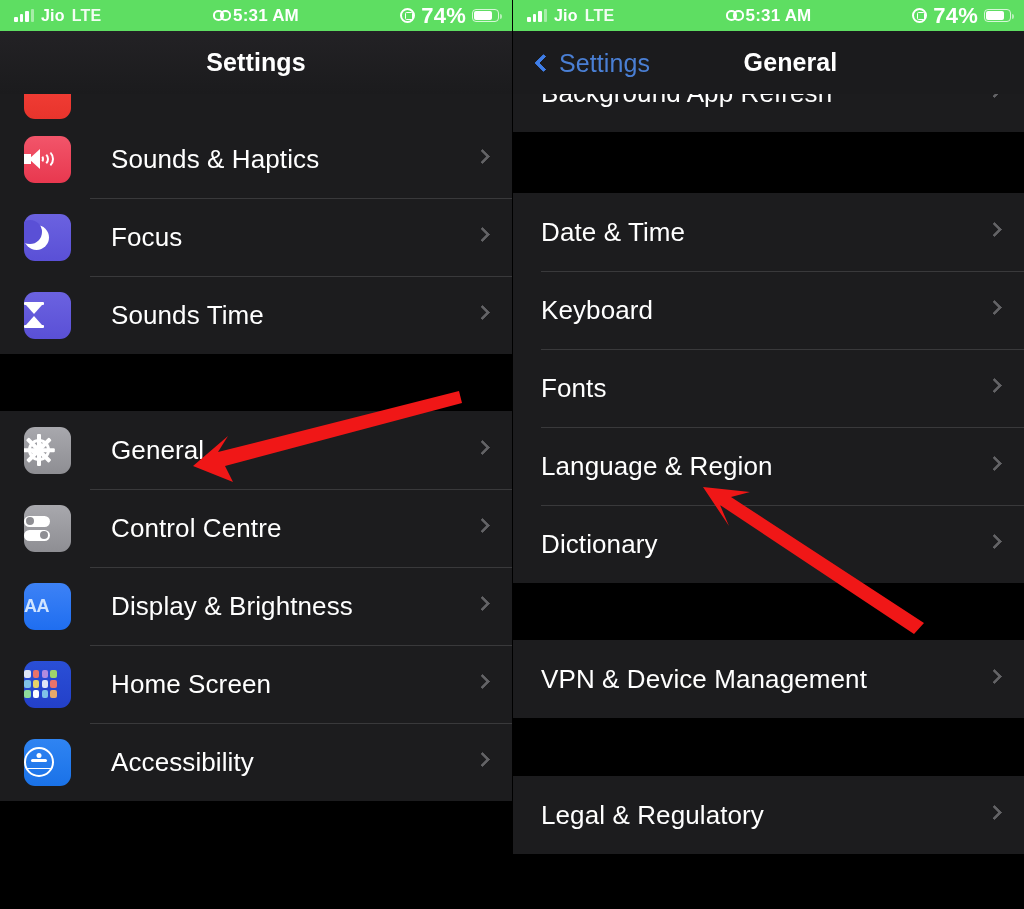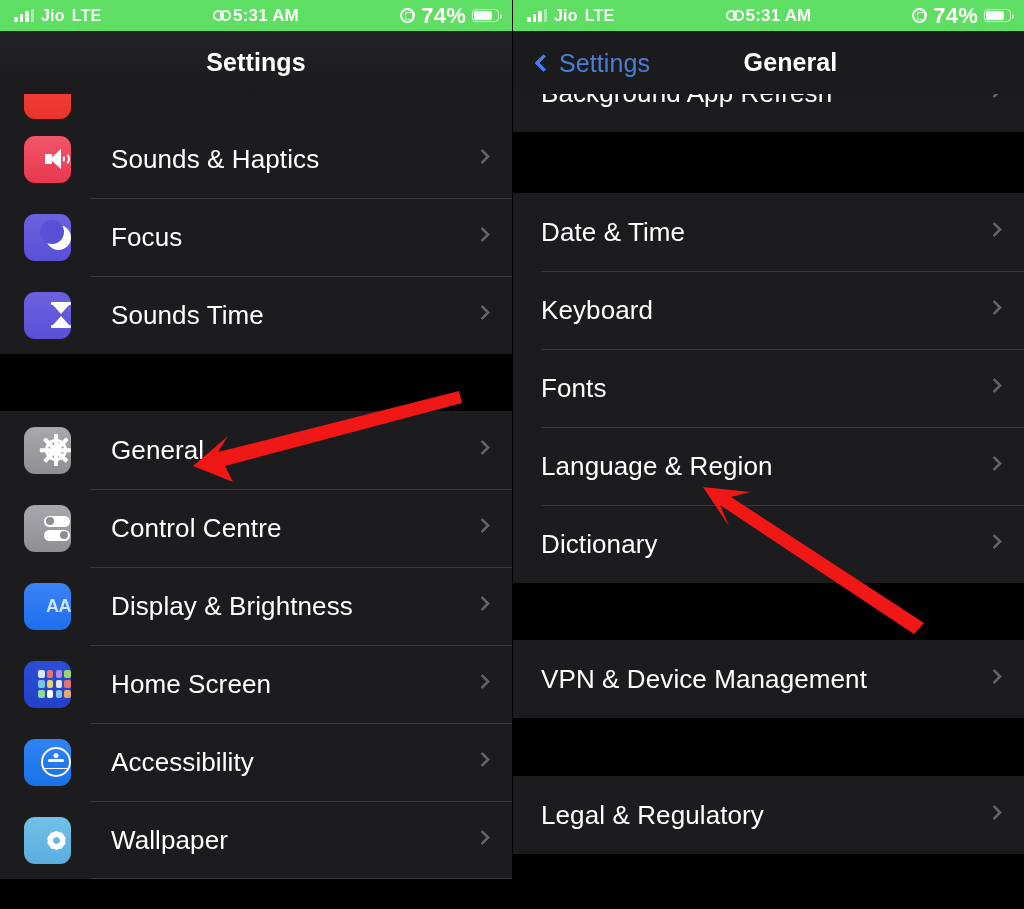--- a/index.html
+++ b/index.html
@@ -83,21 +83,21 @@
     content:""; position:absolute; left:90px; right:0; top:0; height:1px;
     background:#39393b;
   }
   .right .row + .row:before{ left:28px; }
   .row.sep-last:after{
     content:""; position:absolute; left:90px; right:0; bottom:0; height:1px; background:#39393b;
   }
 
   .ico{
     width:47px; height:47px; border-radius:11px; flex:0 0 47px;
-    position:relative; display:flex; align-items:center; justify-content:flex-end;
+    position:relative; display:flex; align-items:center; justify-content:flex-start;
     overflow:hidden;
   }
   .label{
     margin-left:40px; color:#fff; font-size:26px; letter-spacing:.1px; white-space:nowrap;
   }
   .right .label{ margin-left:0; }
   .chev{
     position:absolute; right:24px; top:50%; margin-top:-8px;
     width:11px; height:11px; border-right:3.2px solid #636366; border-top:3.2px solid #636366;
     transform:rotate(45deg); border-radius:1px;
@@ -301,33 +301,20 @@
           <div class="label">Home Screen</div>
           <span class="chev"></span>
         </div>
         <div class="row">
           <div class="ico ic-access">
               <span class="acc"></span>
             </div>
           <div class="label">Accessibility</div>
           <span class="chev"></span>
         </div>
-        <div class="row sep-last">
-          <div class="ico ic-wall">
-            <span class="flower">
-              <i style="transform:rotate(0deg)"></i>
-                <i style="transform:rotate(36deg)"></i>
-                <i style="transform:rotate(72deg)"></i>
-              <i style="transform:rotate(108deg)"></i>
-                <i style="transform:rotate(144deg)"></i>
-            </span>
-          </div>
-          <div class="label">Wallpaper</div>
-          <span class="chev"></span>
-        </div>
       </div>
     </div>
 
     <svg class="arrow-layer" width="512" height="909" viewBox="0 0 512 909">
       <g>
         <polygon fill="#f01717" points="459,391 218,452 228,436 193,466 233,482 225,466 462,403"></polygon>
       </g>
     </svg>
   </div>
 

